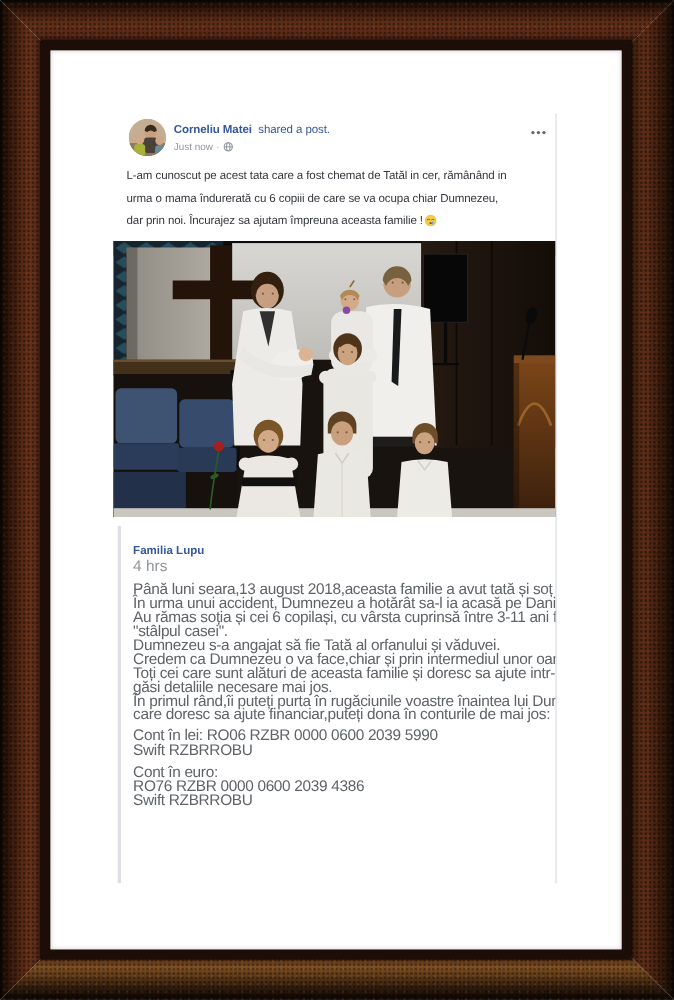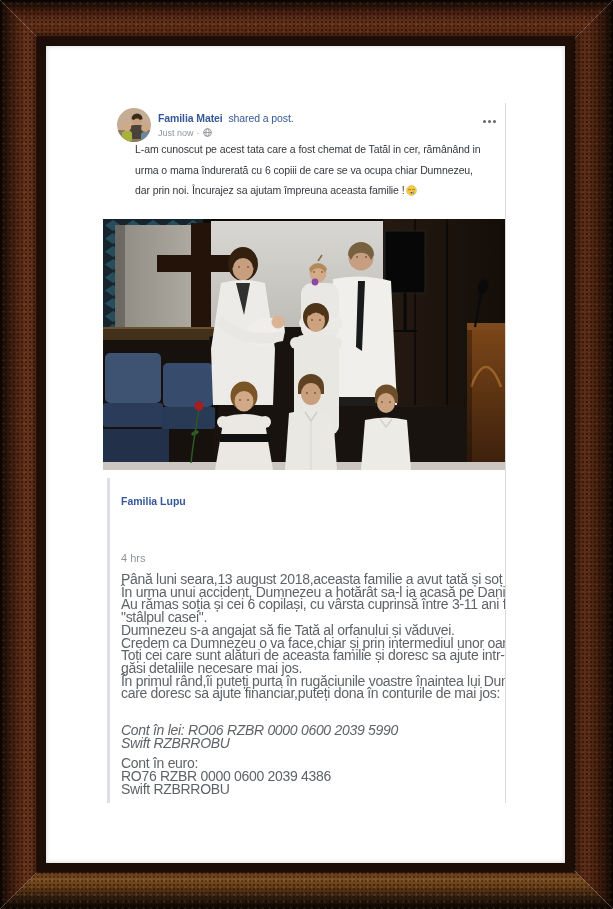--- a/index.html
+++ b/index.html
@@ -45,38 +45,38 @@
   
   .card{position:absolute;left:103px;top:103px;width:402px;height:700px;background:#fff;
         border-right:1px solid #d8dade;overflow:hidden;box-sizing:content-box;}
   .avatar{position:absolute;left:14px;top:5px;width:34px;height:34px;border-radius:50%;
           overflow:hidden;cursor:pointer;}
   .nameline{position:absolute;left:55px;top:9px;font-size:10.5px;letter-spacing:-.1px;
             color:#365899;white-space:nowrap;}
   .nameline .author{font-weight:bold;cursor:pointer;}
   .nameline .action{margin-left:3px;margin-top:20px;}
   .timeline{position:absolute;left:55px;top:25px;font-size:9px;color:#90949c;
-            display:flex;align-items:flex-start;gap:3px;}
+            display:flex;align-items:center;gap:3px;}
   .dots{position:absolute;left:378px;top:15px;cursor:pointer;line-height:0;}
   .dots i{display:inline-block;width:3px;height:3px;border-radius:50%;background:#616770;margin-left:2px;}
-  .message{position:absolute;left:12px;top:36px;width:388px;
+  .message{position:absolute;left:12px;top:47px;width:388px;
            font-size:10.5px;line-height:20.5px;letter-spacing:-.1px;color:#34373c;
-           white-space:pre;margin-left:20px;}
+           white-space:pre;}
   .message svg{vertical-align:-2px;margin-left:2px;}
   .photo{position:absolute;left:0;top:116px;width:402px;height:251px;cursor:pointer;line-height:0;}
 
   .shared-bar{position:absolute;left:4px;top:375px;width:3px;bottom:0;background:#dddfe2;}
   .shared{position:absolute;left:18px;top:392px;right:4px;}
   .shared .s-author{font-size:10.5px;font-weight:bold;color:#365899;line-height:13px;cursor:pointer;}
-  .shared .s-time{font-size:11px;color:#90949c;line-height:12px;cursor:pointer;margin-top:44px;}
+  .shared .s-time{font-size:14px;color:#90949c;line-height:12px;cursor:pointer;}
   .shared p{margin:0;font-size:14px;line-height:12.7px;letter-spacing:-.3px;color:#5f6368;
             white-space:pre;}
   .shared p.p1{margin-top:9px;}
   .shared p.p2{margin-top:7px;}
-  .shared p.p3{margin-top:24px;font-style:italic;}
+  .shared p.p3{margin-top:6px;}
   .shared p.p4{margin-top:8px;}
   .shared p.p5{margin-top:3px;}
 </style>
 </head>
 <body>
 
 <div class="scene">
 
   <div class="fr fr-top"></div>
   <div class="fr fr-bottom"></div>
@@ -95,21 +95,21 @@
         <path d="M14.5,11 A5.5,5.5 0 0 1 25.5,11 L23,12 A3.8,3.8 0 0 0 17,12 Z" fill="#3a2a1e"></path>
         <rect x="13" y="17" width="14" height="14" rx="4" fill="#4a4238"></rect>
         <circle cx="10" cy="19" r="4.2" fill="#d2a987"></circle>
         <rect x="5" y="23" width="10" height="11" rx="3" fill="#a8b23a"></rect>
         <circle cx="28" cy="20" r="3.8" fill="#cda687"></circle>
         <rect x="24" y="24" width="9" height="10" rx="3" fill="#6a8a9a"></rect>
       </svg>
     </div>
 
     <div class="nameline">
-      <span class="author">Familia Matei</span>
+      <span class="author">Corneliu Matei</span>
       <span class="action">shared a post.</span>
     </div>
 
     <div class="timeline">
       <span>Just now</span>
       <span>·</span>
       <svg width="9" height="9" viewBox="0 0 12 12">
         <circle cx="6" cy="6" r="5" fill="none" stroke="#90949c" stroke-width="1.4"></circle>
         <ellipse cx="6" cy="6" rx="2.2" ry="5" fill="none" stroke="#90949c" stroke-width="1.2"></ellipse>
         <line x1="1" y1="6" x2="11" y2="6" stroke="#90949c" stroke-width="1.2"></line>

